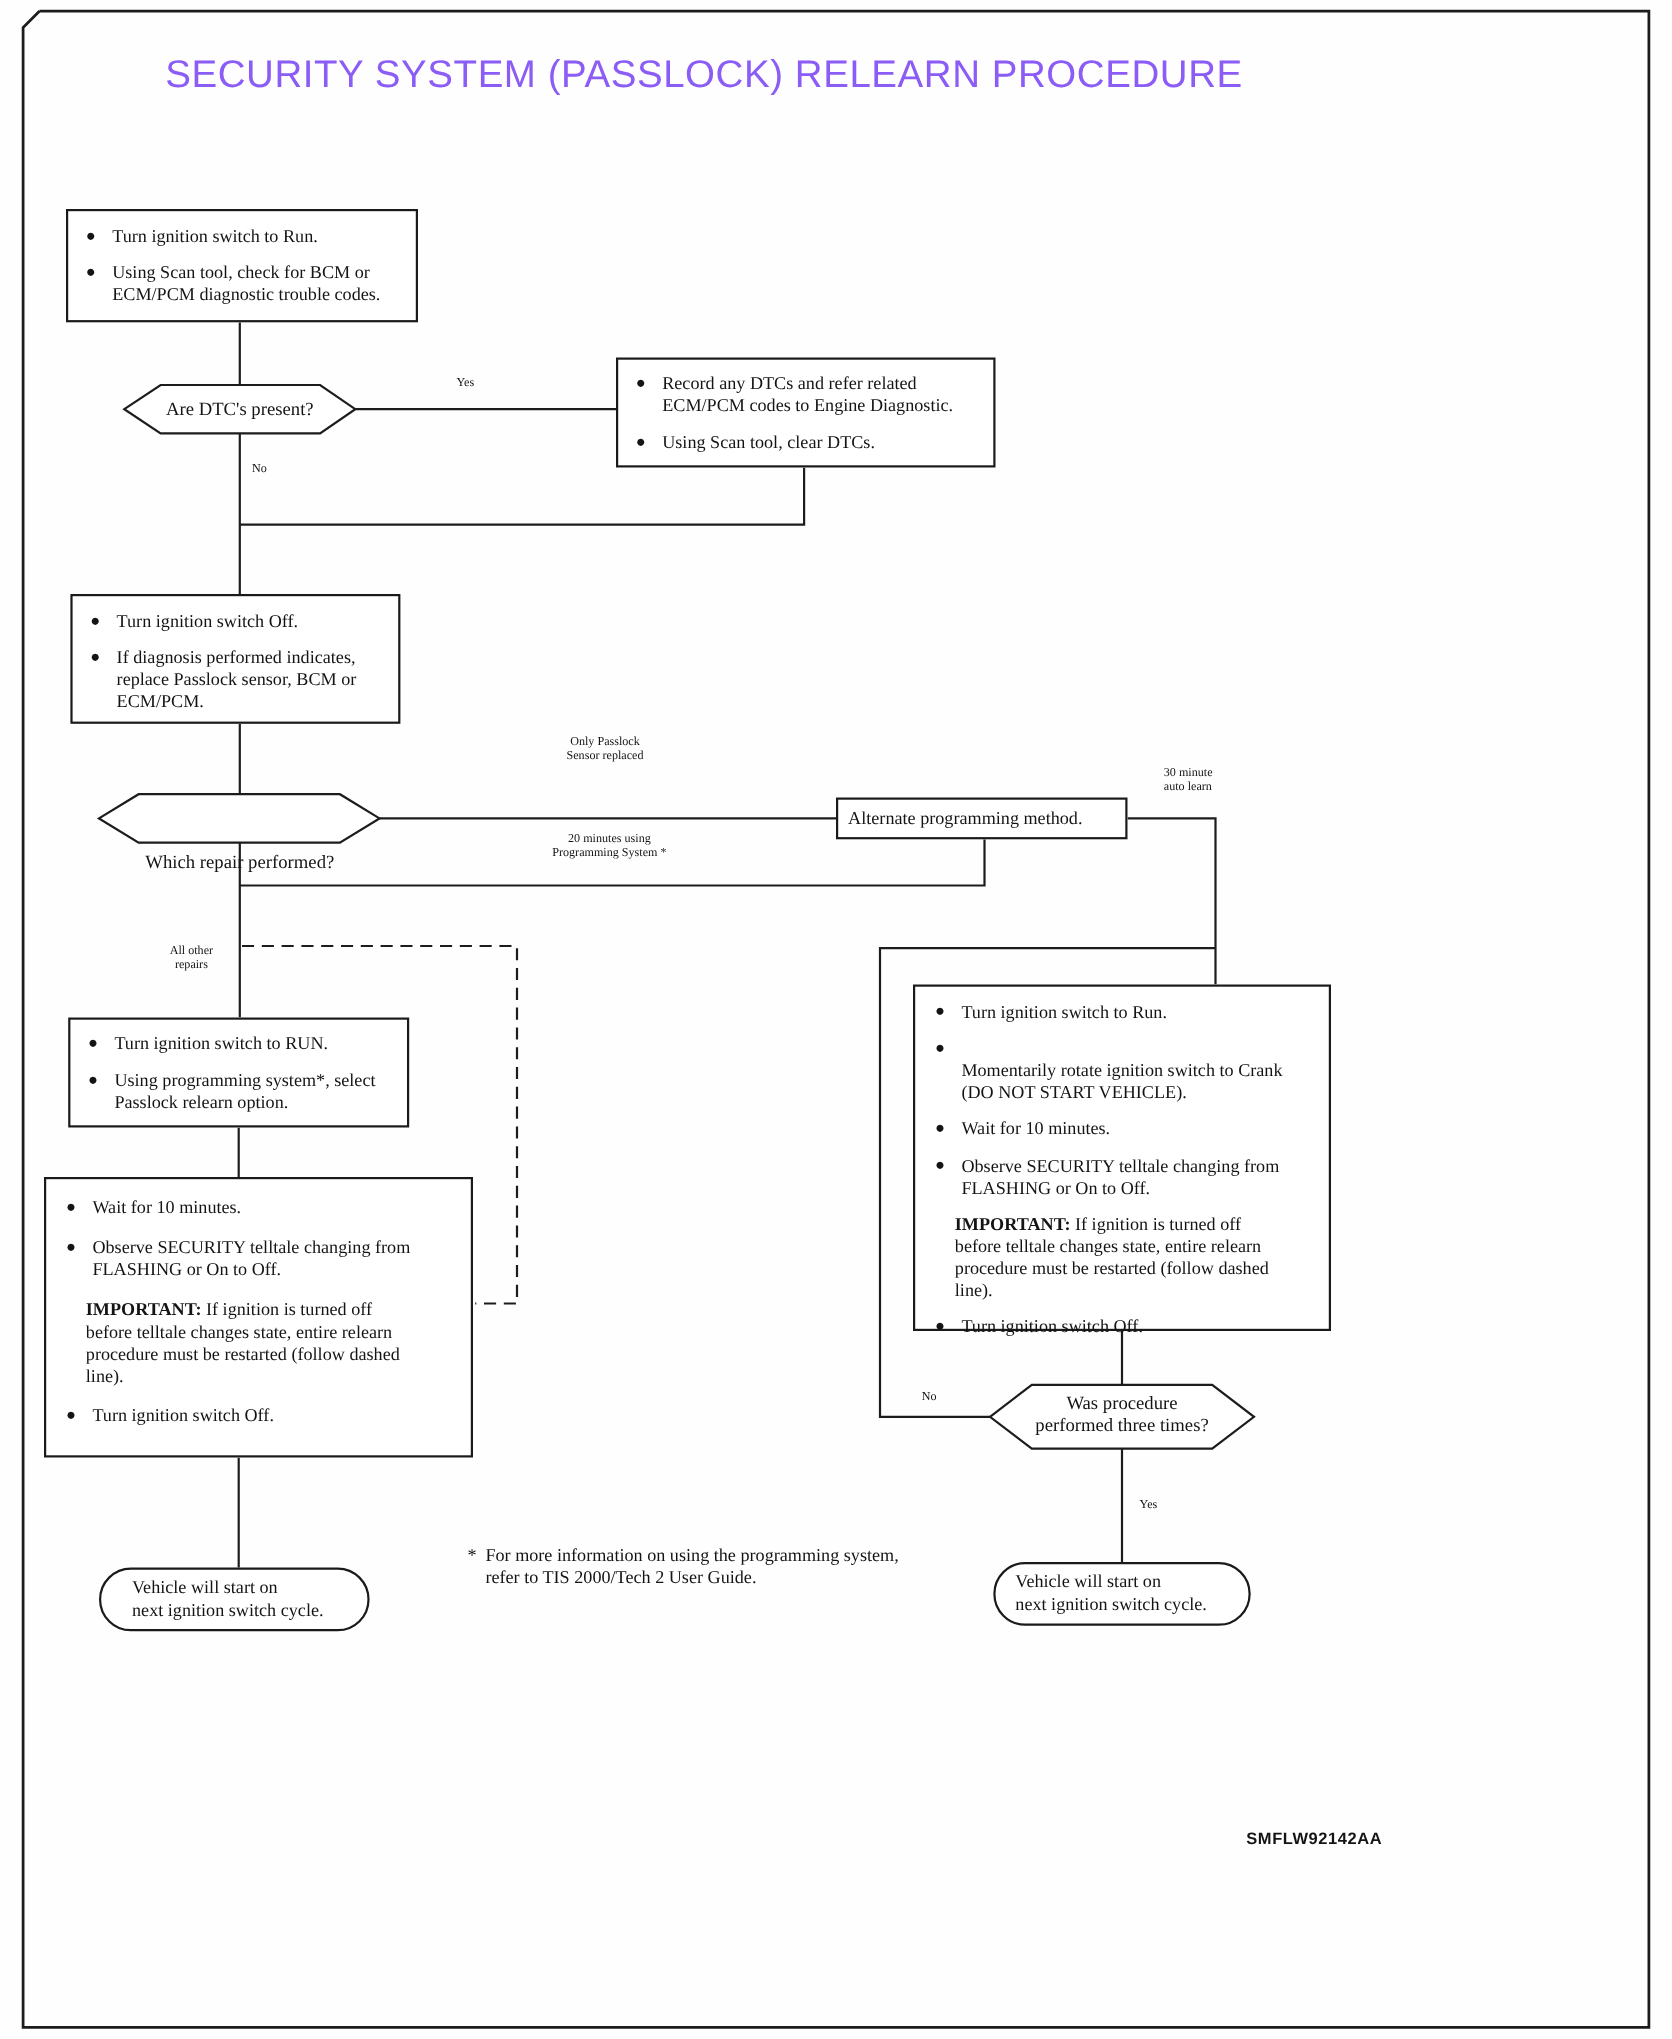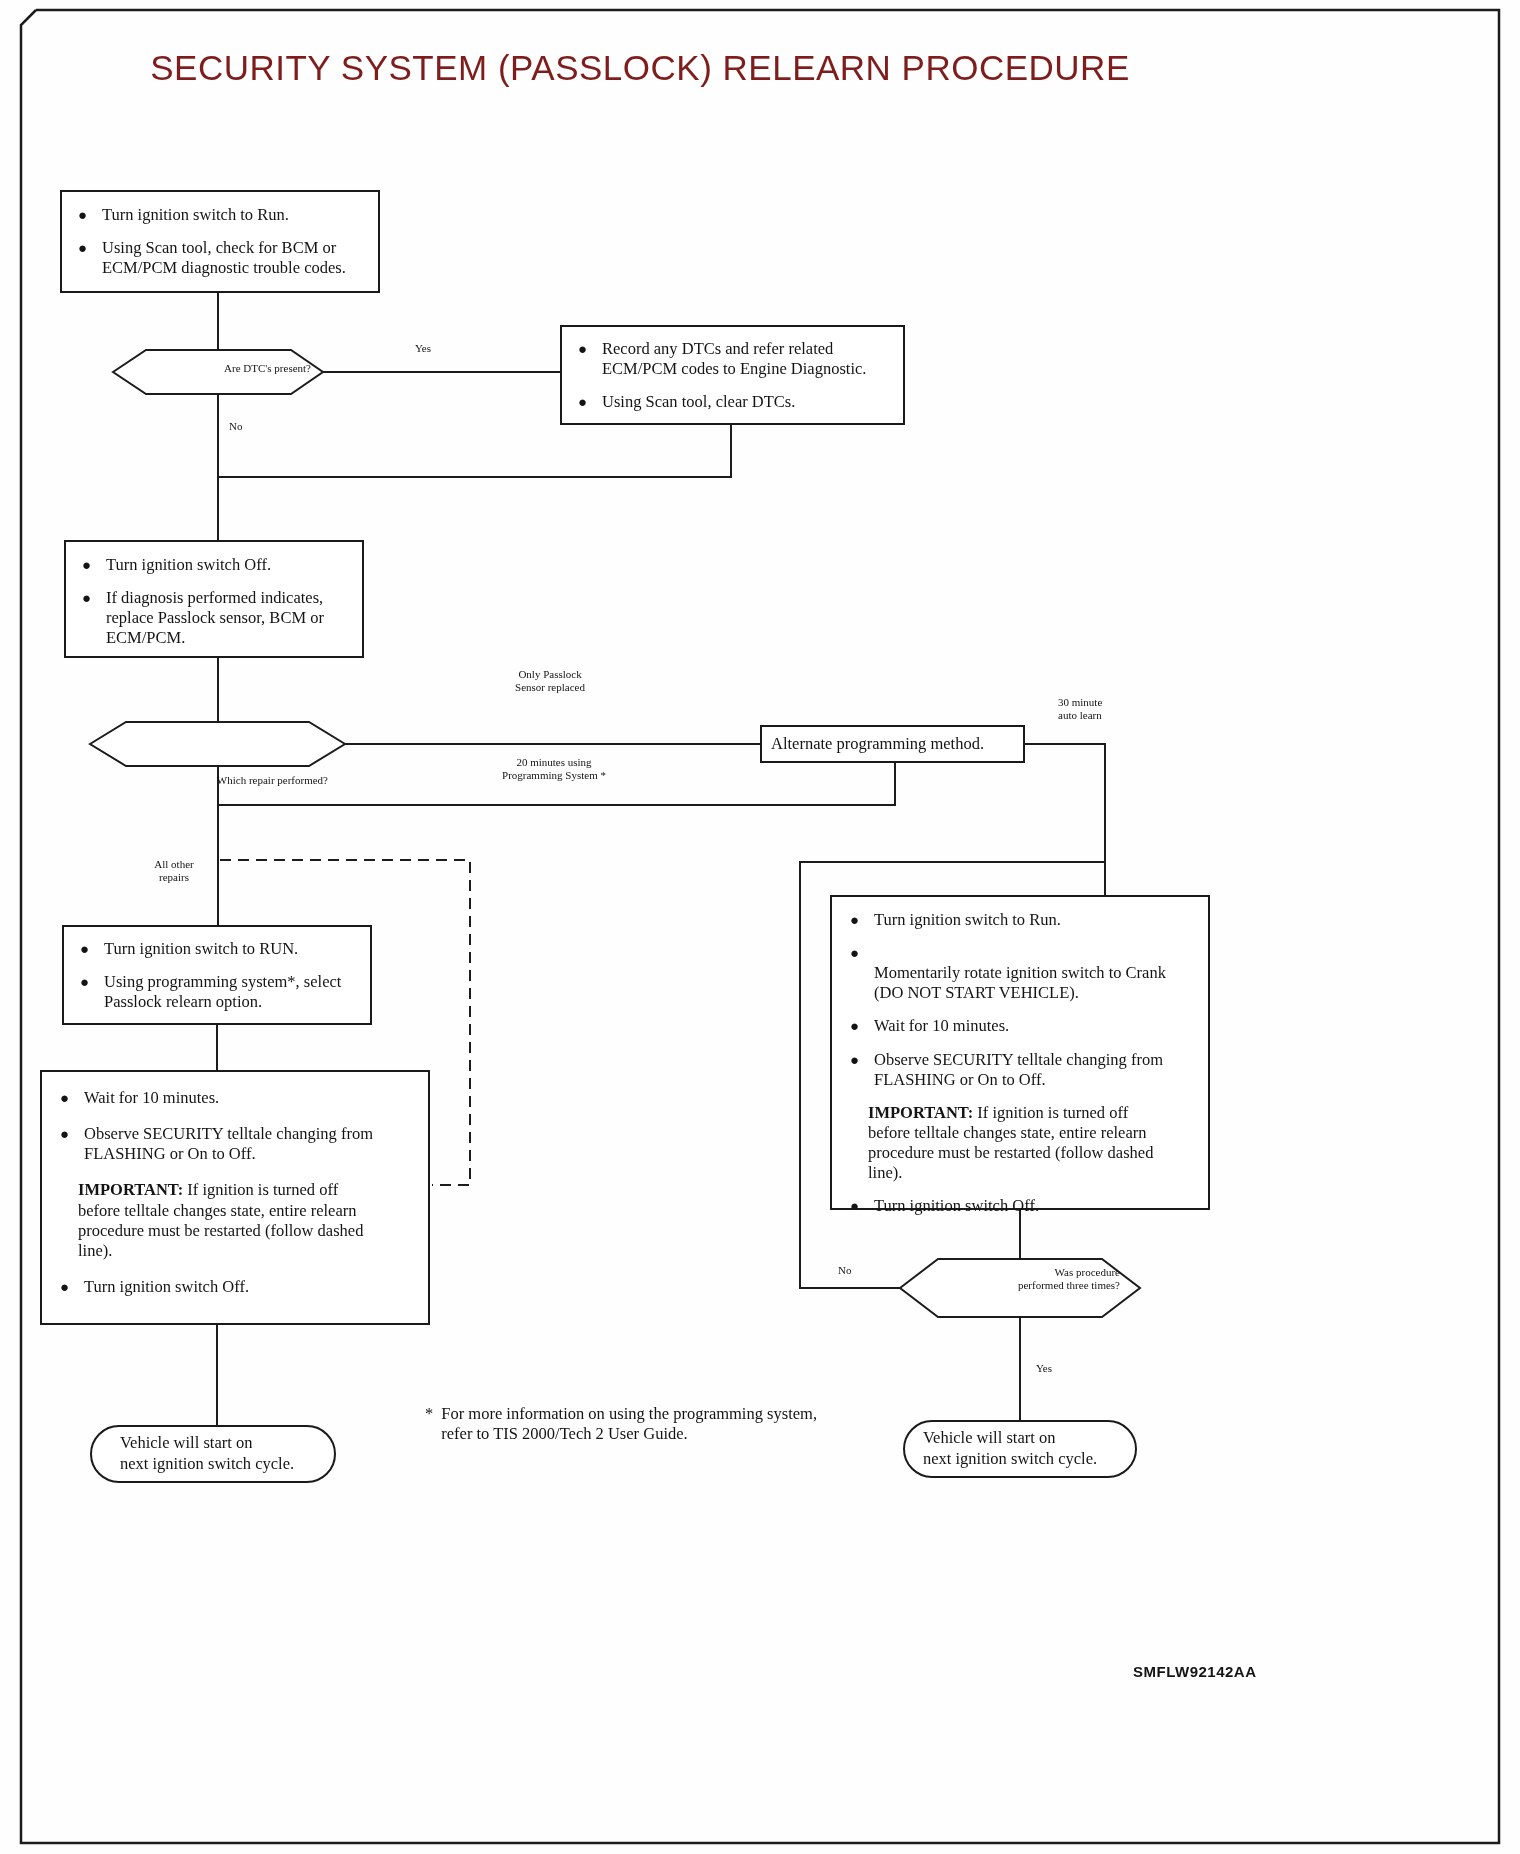--- a/index.html
+++ b/index.html
@@ -4,36 +4,36 @@
 <style>
   html,body{margin:0;padding:0;background:#ffffff;}
   #page{
     position:relative;width:1520px;height:1854px;background:#fefefe;
     font-family:"Liberation Serif", serif;color:#141414;overflow:hidden;
   }
   svg.flow{position:absolute;left:0;top:0;z-index:1;}
   .title{
     position:absolute;left:110px;top:48px;width:1060px;text-align:center;
     font-family:"Liberation Sans", sans-serif;font-size:35px;letter-spacing:.5px;
-    color:#7f1d1d;z-index:2;
+    color:#8b5cf6;z-index:2;
   }
   .box{
     position:absolute;box-sizing:border-box;background:#ffffff;
     border:2px solid #1a1a1a;z-index:2;
   }
   .bullets{display:flex;flex-direction:column;}
   .bi{display:flex;align-items:flex-start;}
   .bullet{flex:0 0 14px;margin-left:6px;margin-right:10px;font-size:15px;line-height:20px;}
   .bt{font-size:16.5px;line-height:1.22;}
   .important{font-size:16.5px;line-height:1.22;margin:0;}
   .important b{font-weight:bold;}
   .label{position:absolute;z-index:2;font-size:11px;line-height:1.18;}
   .pre{white-space:pre-line;}
   .ctr{text-align:center;}
-  .hex-text{position:absolute;z-index:2;text-align:right;font-size:11px;line-height:1.15;}
+  .hex-text{position:absolute;z-index:2;text-align:center;font-size:17px;line-height:1.15;}
   .terminal{
     position:absolute;box-sizing:border-box;background:#fff;border:2px solid #1a1a1a;
     border-radius:30px;display:flex;align-items:center;z-index:2;
     font-size:16.5px;line-height:1.25;
   }
   .footnote{position:absolute;left:425px;top:1404px;z-index:2;display:flex;font-size:16.5px;line-height:1.22;}
   .footnote .star{margin-right:8px;}
   .doccode{
     position:absolute;left:1133px;top:1663px;z-index:2;
     font-family:"Liberation Sans", sans-serif;font-weight:bold;font-size:15px;letter-spacing:.5px;

